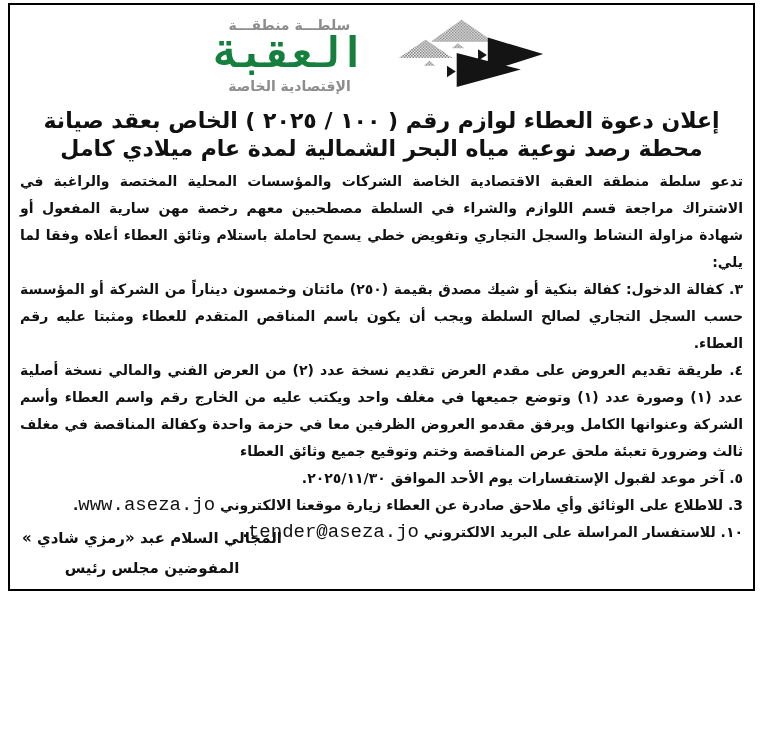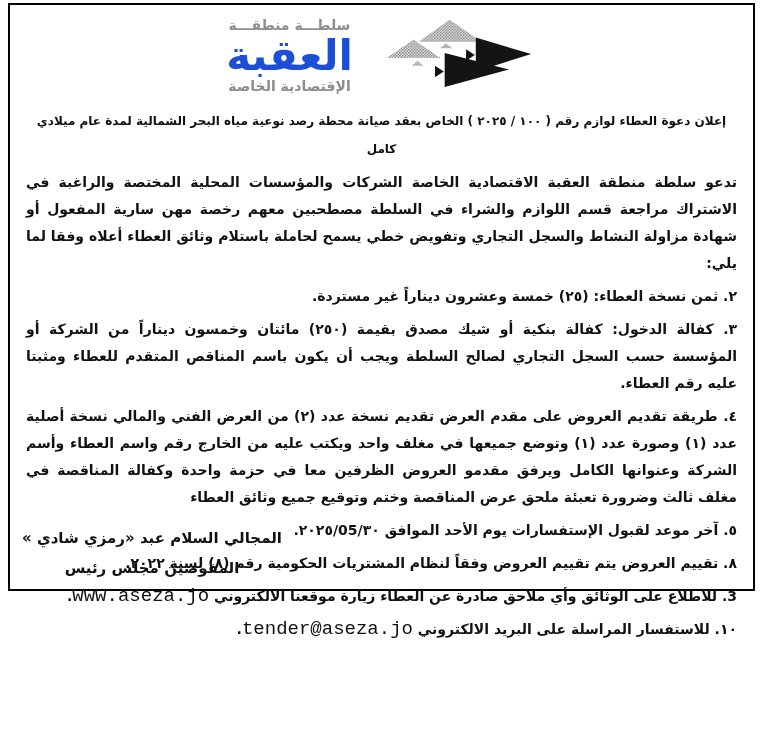--- a/index.html
+++ b/index.html
@@ -34,41 +34,42 @@
     direction:rtl;
     text-align:center;
     line-height:1.1;
   }
   .lt-small{
     color:#8d8d8d;
     font-size:14px;
     letter-spacing:0;
   }
   .lt-big{
-    color:#1d4ed8;
+    color:#15803d;
     font-size:42px;
     line-height:1.0;
     margin:1px 0 2px 0;
+    font-family:Liberation Mono, monospace;
   }
   .logo-mark{display:block;}
   
   .title{
-    font-size:12px;
+    font-size:22px;
     line-height:28px;
     text-align:center;
     margin:8px 18px 5px 18px;
   }
   
   .body-text{
     margin:4px 10px 0 10px;
     font-size:14px;
     line-height:27px;
     text-align:justify;
   }
-  .para{margin:6px;}
+  .para{margin:0;}
   .latin{
     font-family:Liberation Mono, monospace;
     font-weight:normal;
     font-size:19px;
   }
   
   .signature{
     position:absolute;
     left:12px;
     bottom:6px;
@@ -107,25 +108,23 @@
       <polygon points="102,33 102,45 111,39" fill="#141414"></polygon>
       <polygon points="80,37 80,72 146,54" fill="#141414"></polygon>
       <polygon points="70,50 70,62 79,56" fill="#141414"></polygon>
     </svg>
   </header>
 
   <h1 class="title">إعلان دعوة العطاء لوازم رقم ( ١٠٠ / ٢٠٢٥ ) الخاص بعقد صيانة محطة رصد نوعية مياه البحر الشمالية لمدة عام ميلادي كامل</h1>
 
   <section class="body-text">
     <p class="para">تدعو سلطة منطقة العقبة الاقتصادية الخاصة الشركات والمؤسسات المحلية المختصة والراغبة في الاشتراك مراجعة قسم اللوازم والشراء في السلطة مصطحبين معهم رخصة مهن سارية المفعول أو شهادة مزاولة النشاط والسجل التجاري وتفويض خطي يسمح لحاملة باستلام وثائق العطاء أعلاه وفقا لما يلي:</p>
-    <p class="para">٢. ثمن نسخة العطاء: (٢٥) خمسة وعشرون ديناراً غير مستردة.</p>
     <p class="para">٣. كفالة الدخول: كفالة بنكية أو شيك مصدق بقيمة (٢٥٠) مائتان وخمسون ديناراً من الشركة أو المؤسسة حسب السجل التجاري لصالح السلطة ويجب أن يكون باسم المناقص المتقدم للعطاء ومثبتا عليه رقم العطاء.</p>
     <p class="para">٤. طريقة تقديم العروض على مقدم العرض تقديم نسخة عدد (٢) من العرض الفني والمالي نسخة أصلية عدد (١) وصورة عدد (١) وتوضع جميعها في مغلف واحد ويكتب عليه من الخارج رقم واسم العطاء وأسم الشركة وعنوانها الكامل ويرفق مقدمو العروض الظرفين معا في حزمة واحدة وكفالة المناقصة في مغلف ثالث وضرورة تعبئة ملحق عرض المناقصة وختم وتوقيع جميع وثائق العطاء</p>
-    <p class="para">٥. آخر موعد لقبول الإستفسارات يوم الأحد الموافق ٢٠٢٥/05/٣٠.</p>
-    <p class="para">٨. تقييم العروض يتم تقييم العروض وفقاً لنظام المشتريات الحكومية رقم (٨) لسنة ٢٠٢٢.</p>
+    <p class="para">٥. آخر موعد لقبول الإستفسارات يوم الأحد الموافق ٢٠٢٥/١١/٣٠.</p>
     <p class="para"><span>3. للاطلاع على الوثائق وأي ملاحق صادرة عن العطاء زيارة موقعنا الالكتروني </span><span class="latin">www.aseza.jo</span><span>.</span></p>
     <p class="para"><span>١٠. للاستفسار المراسلة على البريد الالكتروني </span><span class="latin">tender@aseza.jo</span><span>.</span></p>
   </section>
 
   <footer class="signature">
     <div class="sig-name">« شادي‎ رمزي‎» عبد‎ السلام‎ المجالي</div>
     <div class="sig-title">رئيس‎ مجلس‎ المفوضين</div>
   </footer>
 
 </div>

